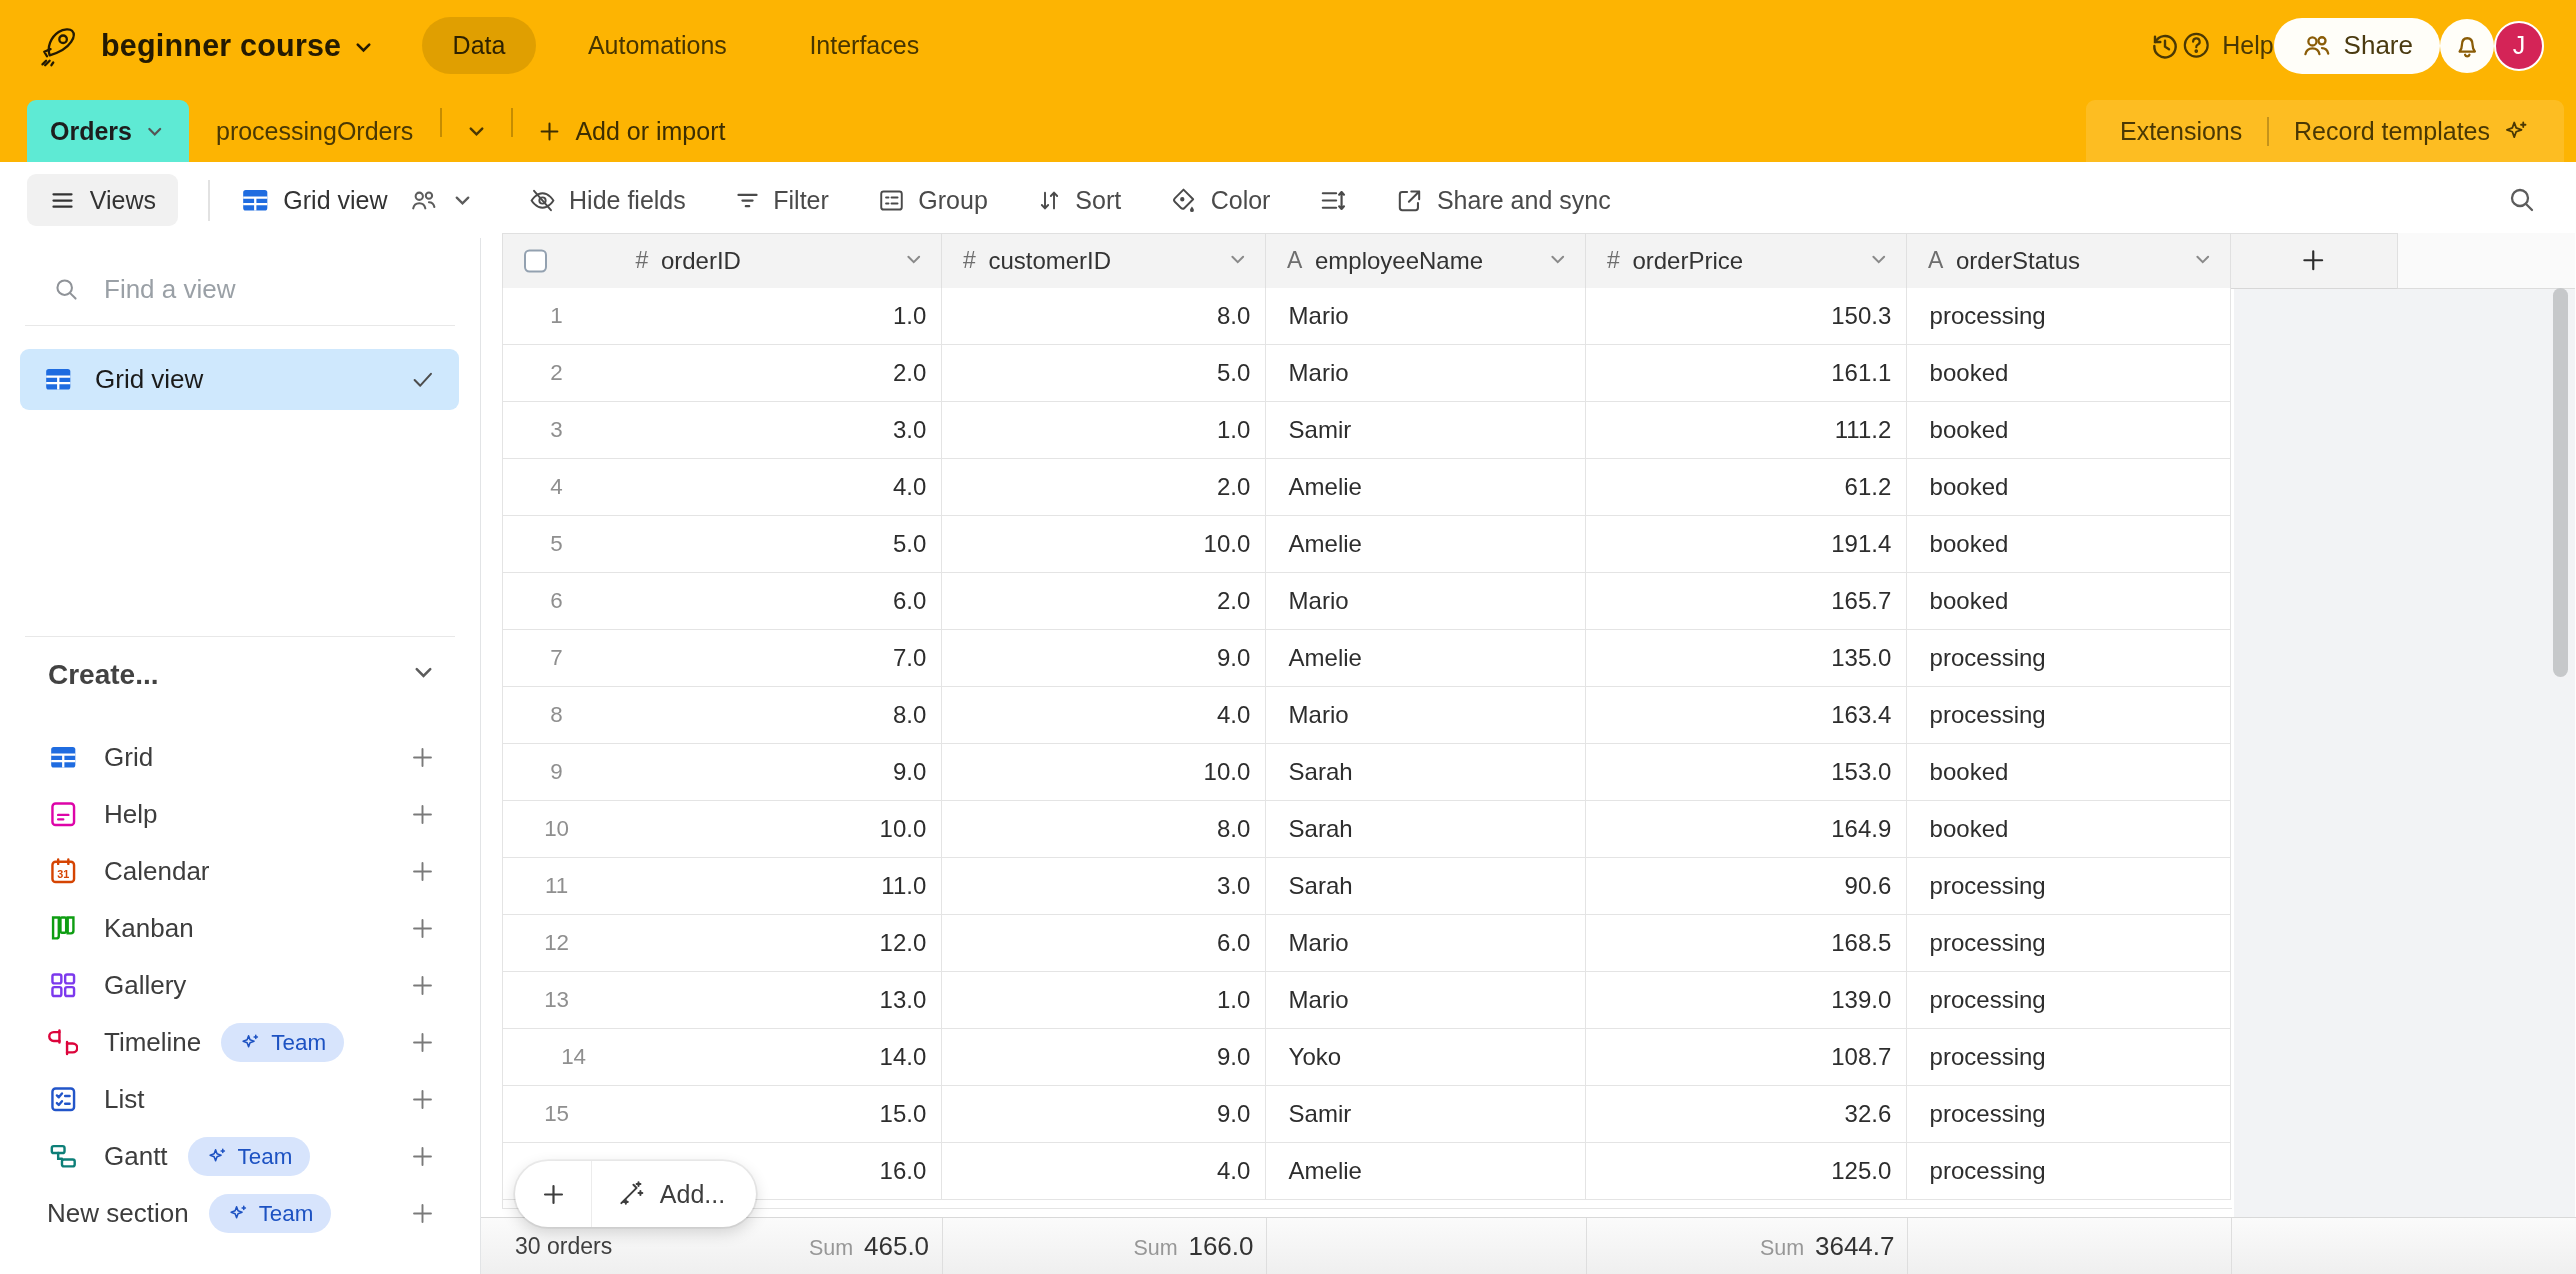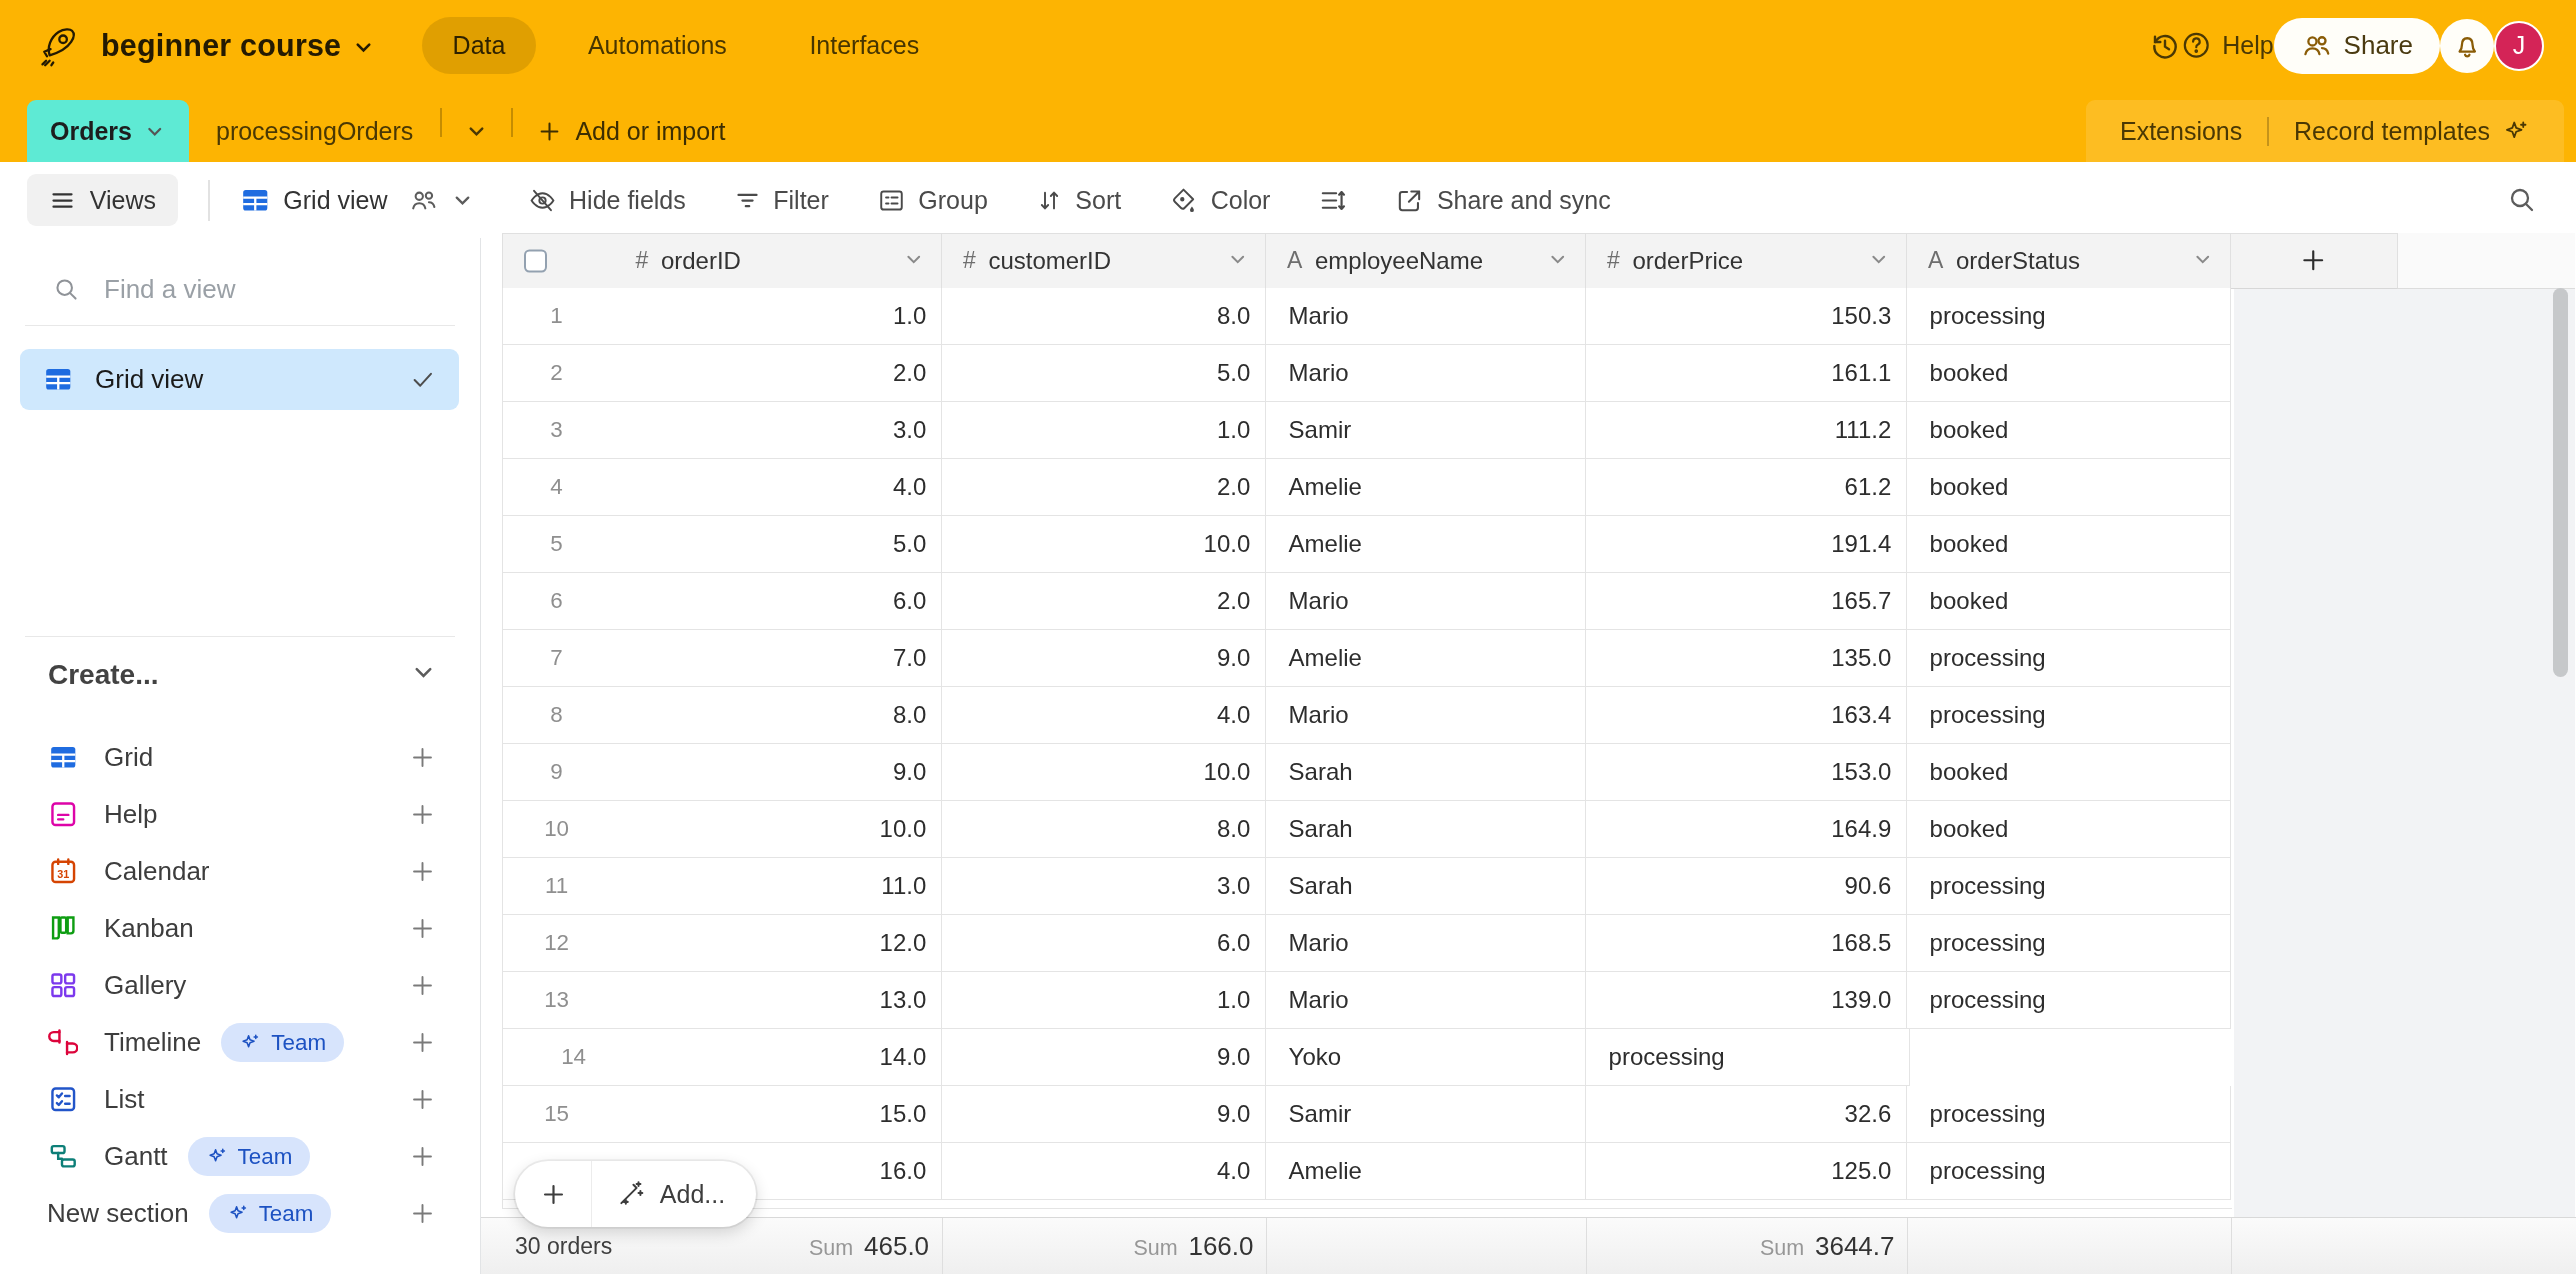--- a/index.html
+++ b/index.html
@@ -787,20 +787,23 @@
           <div class="rrow">
             <div class="cell num" style="width: 439px; position: relative;">
               <span class="rownum" style="left: 17px;">14</span>
               <span>14.0</span>
             </div>
             <div class="cell num" style="width: 324px;">
               <span>9.0</span>
             </div>
             <div class="cell txt" style="width: 320px;">
               <span>Yoko</span>
+            </div>
+            <div class="cell num" style="width: 321px;">
+              <span>108.7</span>
             </div>
             <div class="cell txt" style="width: 324px;">
               <span>processing</span>
             </div>
           </div>
           <div class="rrow">
             <div class="cell num" style="width: 439px; position: relative;">
               <span class="rownum" style="left: 0px;">15</span>
               <span>15.0</span>
             </div>

